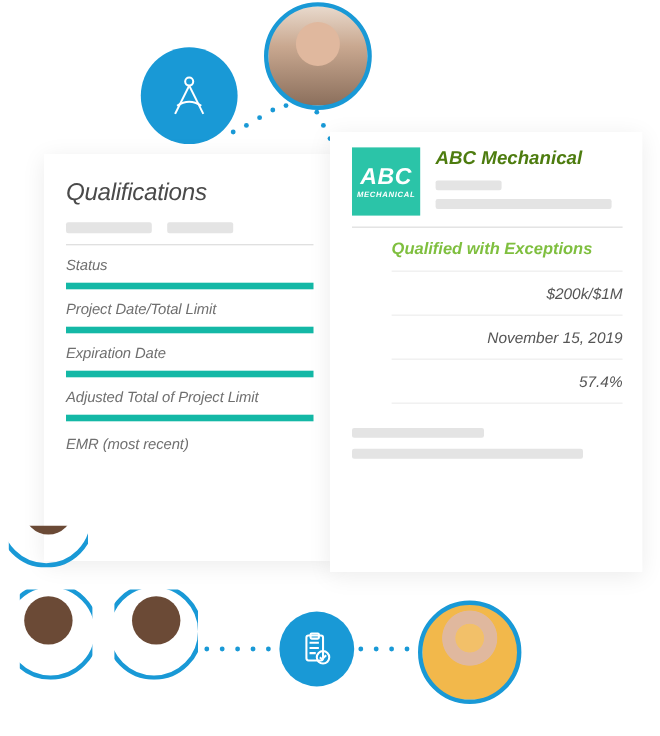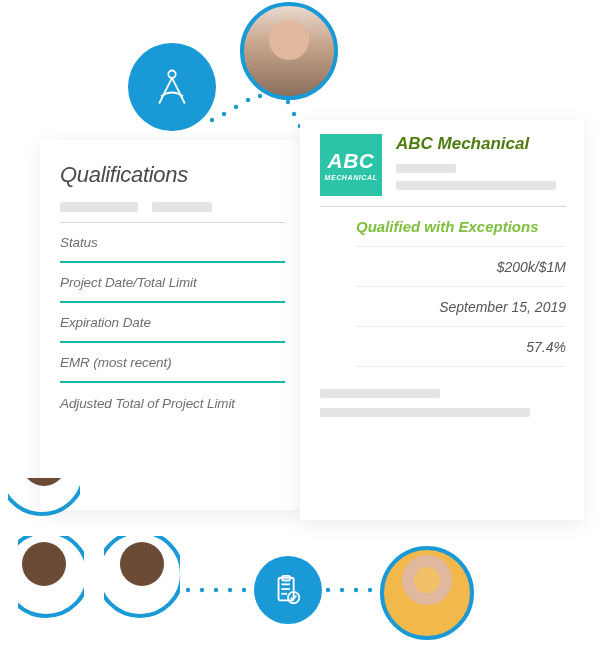--- a/index.html
+++ b/index.html
@@ -57,21 +57,21 @@
     }
     .skeleton-row { display: flex; gap: 14px; margin: 14px 0 10px 0; }
     .skel { background: #e4e4e4; border-radius: 2px; height: 10px; }
     .skel.w60 { width: 78px; }
     .skel.w50 { width: 60px; }
 
     .divider { height: 1px; background: #d9d9d9; margin: 10px 0 0 0; }
 
     .field-row {
       height: 40px; display: flex; align-items: center;
-      border-bottom: 2px solid #14b8a6;
+      border-bottom: 6px solid #14b8a6;
       font-size: 13.5px; font-style: italic; color: #6f6f6f;
       letter-spacing: -0.1px;
     }
     .panel-left .field-row:last-child { border-bottom: none; }
 
     
     .company-header { display: flex; gap: 14px; align-items: flex-start; margin-bottom: 8px;}
     .company-logo {
       width: 62px; height: 62px; background: #2bc4a8;
       display: flex; flex-direction: column; align-items: center; justify-content: center;
@@ -159,42 +159,42 @@
 <div class="panel panel-left">
   <div class="panel-title">Qualifications</div>
   <div class="skeleton-row">
     <div class="skel w60"></div>
       <div class="skel w50"></div>
   </div>
   <div class="divider"></div>
   <div class="field-row">Status</div>
   <div class="field-row">Project Date/Total Limit</div>
   <div class="field-row">Expiration Date</div>
+  <div class="field-row">Adjusted Total of Project Limit</div>
   <div class="field-row">EMR (most recent)</div>
-  <div class="field-row">Adjusted Total of Project Limit</div>
 </div>
 
 <div class="panel panel-right">
   <div class="company-header">
     <div class="company-logo">
       <span class="big">ABC</span>
       <span class="small">MECHANICAL</span>
     </div>
     <div style="flex:1">
       <div class="company-name">ABC Mechanical</div>
       <div class="company-meta">
         <div class="skel" style="width:60px;"></div>
         <div class="skel" style="width:160px;"></div>
       </div>
     </div>
   </div>
   <div class="divider"></div>
   <div class="value-row status">Qualified with Exceptions</div>
   <div class="value-row">$200k/$1M</div>
-  <div class="value-row">September 15, 2019</div>
+  <div class="value-row">November 15, 2019</div>
   <div class="value-row">57.4%</div>
   <div class="bottom-skel">
     <div class="skel" style="width:120px;"></div>
     <div class="skel" style="width:210px;"></div>
   </div>
 </div>
 
 <div class="bottom-avatar fragment a1">
   <div class="arc"></div>
     <div class="head"></div>

